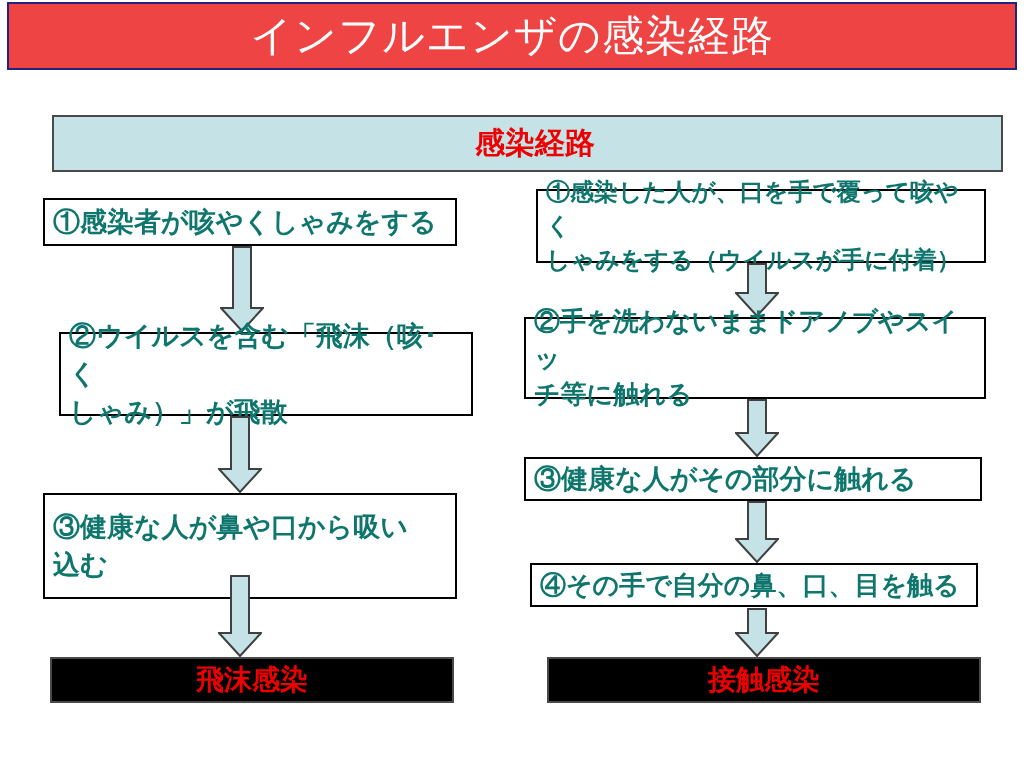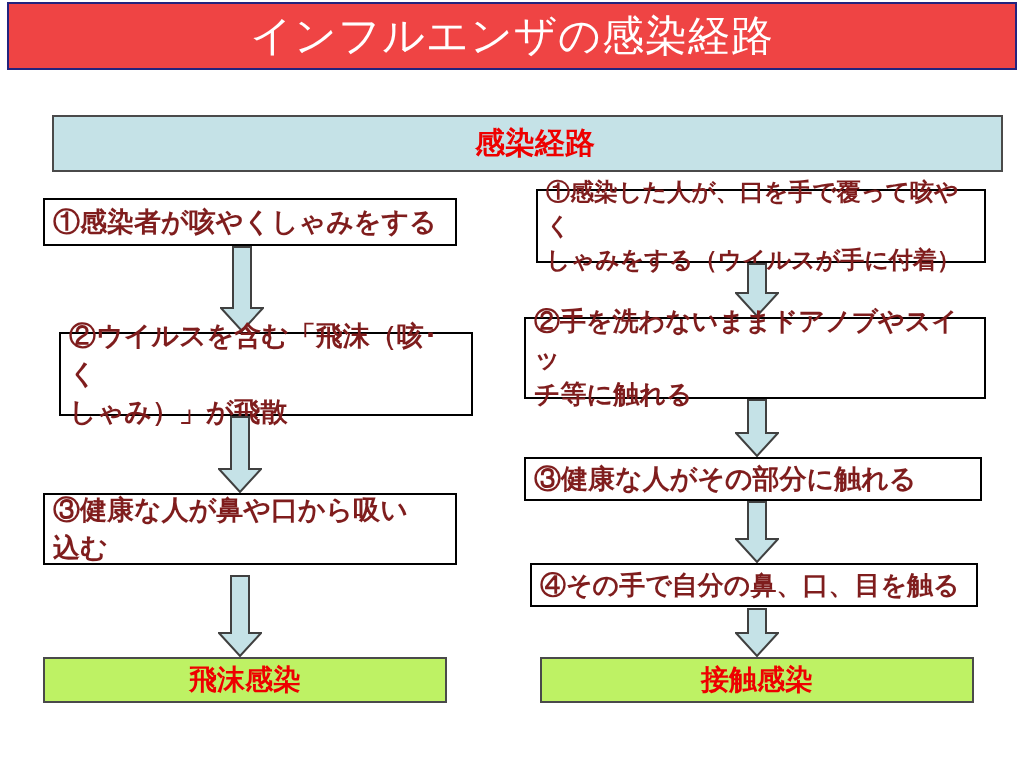--- a/index.html
+++ b/index.html
@@ -16,35 +16,35 @@
     color:#ffffff;font-size:42px;font-weight:500;letter-spacing:1px;white-space:nowrap;
   }
   .header-box{
     position:absolute;left:52px;top:115px;width:932px;height:53px;
     background:#c5e2e7;border:2px solid #4a4a4a;
     display:flex;align-items:center;justify-content:center;padding-left:15px;
   }
   .header-box .header-text{color:#ee0000;font-size:30px;font-weight:bold;}
   .step-box{
     position:absolute;background:#ffffff;border:2px solid #000000;
-    color:#7f1d1d;font-weight:bold;box-sizing:border-box;
+    color:#0f766e;font-weight:bold;box-sizing:border-box;
     display:flex;align-items:center;
     padding:1px 16px 1px 8px;line-height:1.42;white-space:pre-line;
   }
   .result-box{
-    position:absolute;background:#bef264;border:2px solid #4a4a4a;box-sizing:border-box;
+    position:absolute;background:#000000;border:2px solid #4a4a4a;box-sizing:border-box;
     display:flex;align-items:center;justify-content:center;
-    color:#ee0000;font-size:28px;font-weight:bold;
+    color:#ee0000;font-size:28px;font-weight:bold;margin-left:7px;
   }
   .arrow{position:absolute;width:44px;}
   .arrow svg{display:block;}
   
   #box-l1{left:43px;top:198px;width:414px;height:48px;font-size:27px;}
   #box-l2{left:43px;top:332px;width:414px;height:84px;font-size:27px;margin-left:16px;}
-  #box-l3{left:43px;top:493px;width:414px;height:72px;font-size:27px;}
+  #box-l3{left:43px;top:493px;width:414px;height:106px;font-size:27px;}
   #box-lr{left:43px;top:657px;width:404px;height:46px;}
   #box-r1{left:536px;top:189px;width:450px;height:74px;font-size:24px;}
   #box-r2{left:524px;top:317px;width:462px;height:82px;font-size:26px;}
   #box-r3{left:524px;top:457px;width:458px;height:44px;font-size:27px;}
   #box-r4{left:530px;top:563px;width:448px;height:44px;font-size:26px;}
   #box-rr{left:540px;top:657px;width:434px;height:46px;}
   #arrow-l1{left:220px;top:246px;height:86px;}
   #arrow-l2{left:218px;top:416px;height:77px;}
   #arrow-l3{left:218px;top:575px;height:82px;}
   #arrow-r1{left:735px;top:263px;height:54px;}

